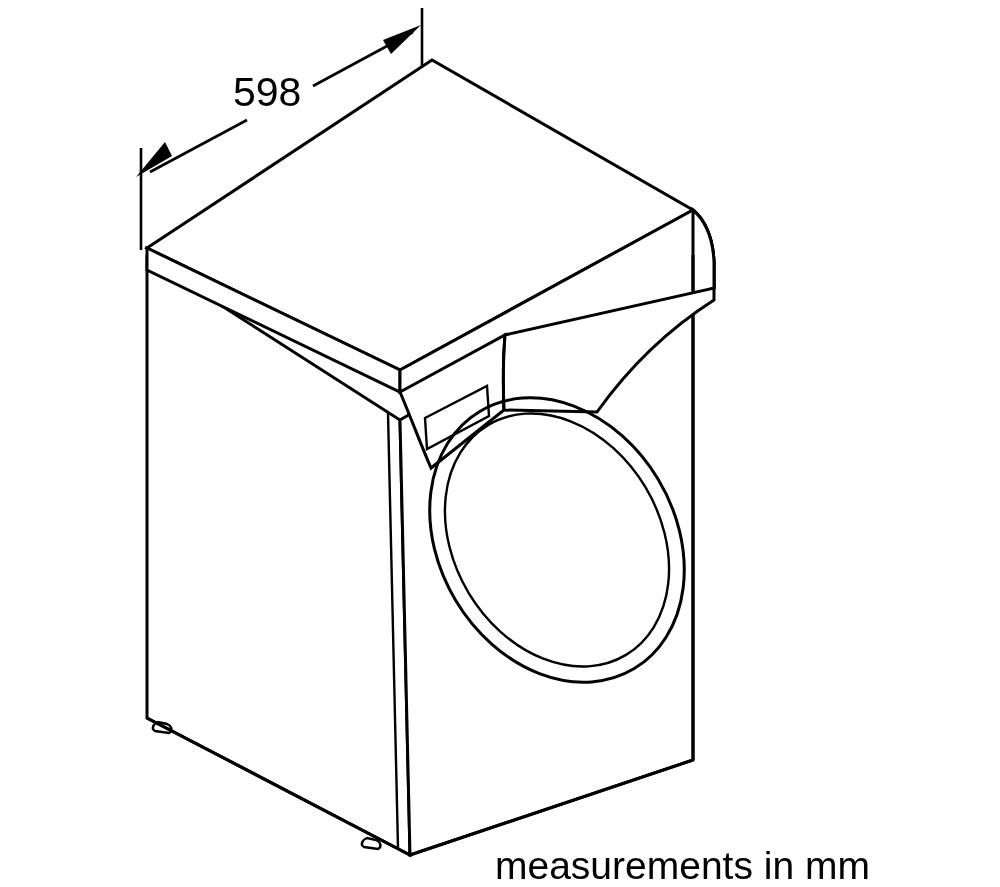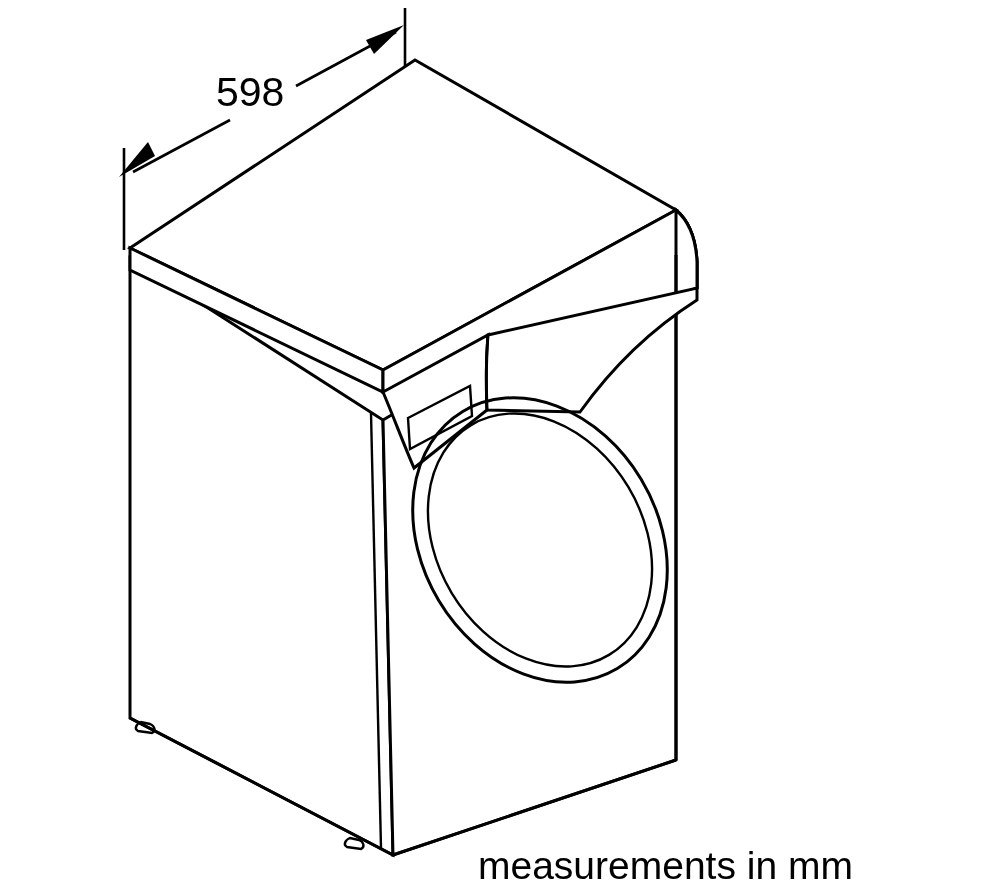--- a/index.html
+++ b/index.html
@@ -14,20 +14,21 @@
     position: relative;
     overflow: hidden;
     font-family: "Liberation Sans", sans-serif;
   }
   #drawing-root {
     position: absolute;
     top: 0;
     left: 0;
     width: 816px;
     height: 887px;
+    padding-left: 17px;
   }
   svg.drawing-canvas {
     display: block;
     width: 1000px;
     height: 887px;
   }
   .ln {
     fill: none;
     stroke: #000000;
     stroke-width: 3;

